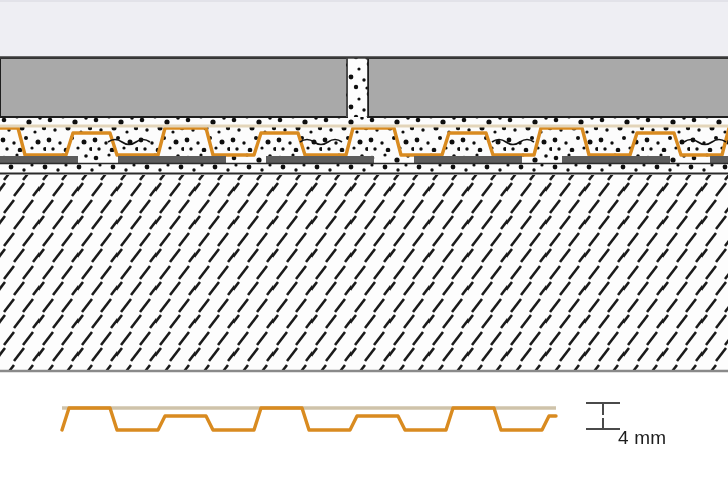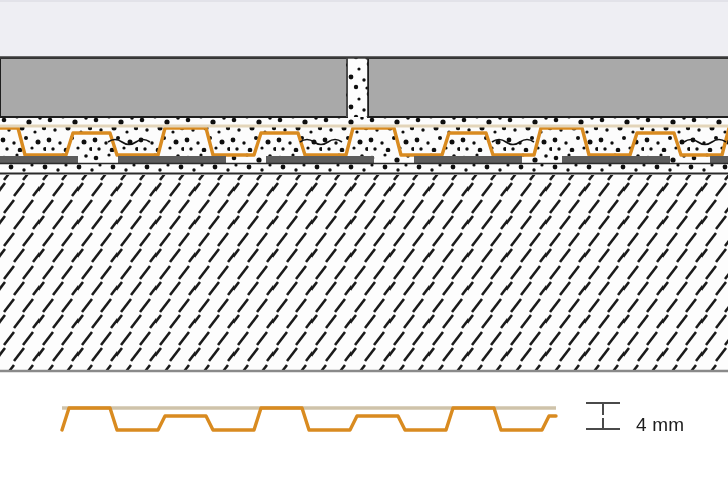--- a/index.html
+++ b/index.html
@@ -172,15 +172,15 @@
     </g>
 
     <g stroke="#4a4a4a" stroke-width="2">
       <line x1="586" y1="403" x2="620" y2="403"></line>
       <line x1="586" y1="429" x2="620" y2="429"></line>
       <line x1="603" y1="403" x2="603" y2="415"></line>
       <line x1="603" y1="418" x2="603" y2="429"></line>
     </g>
   </svg>
 
-  <div class="dimlabel" style="left:618px; top:414px;margin-left:18px;">4 mm</div>
+  <div class="dimlabel" style="left:618px; top:427px;">4 mm</div>
 
 </div>
 
 </body></html>

